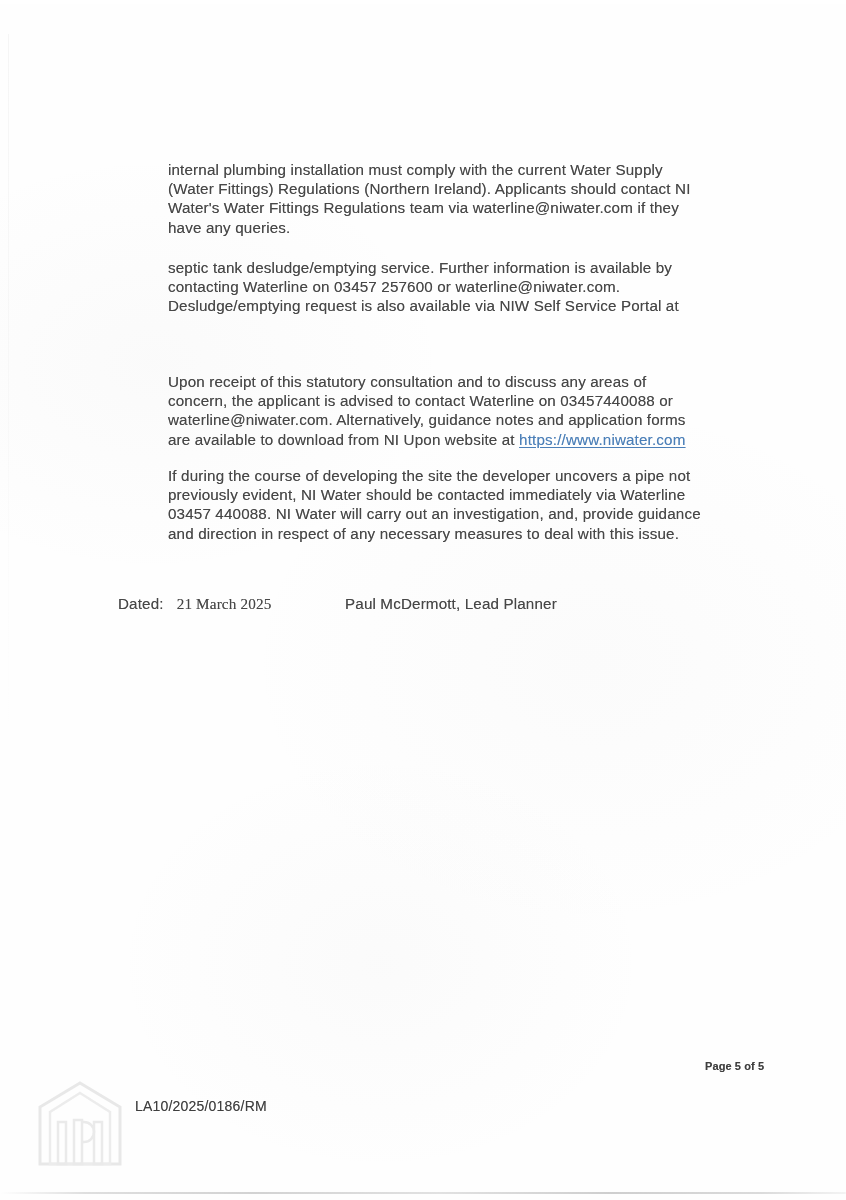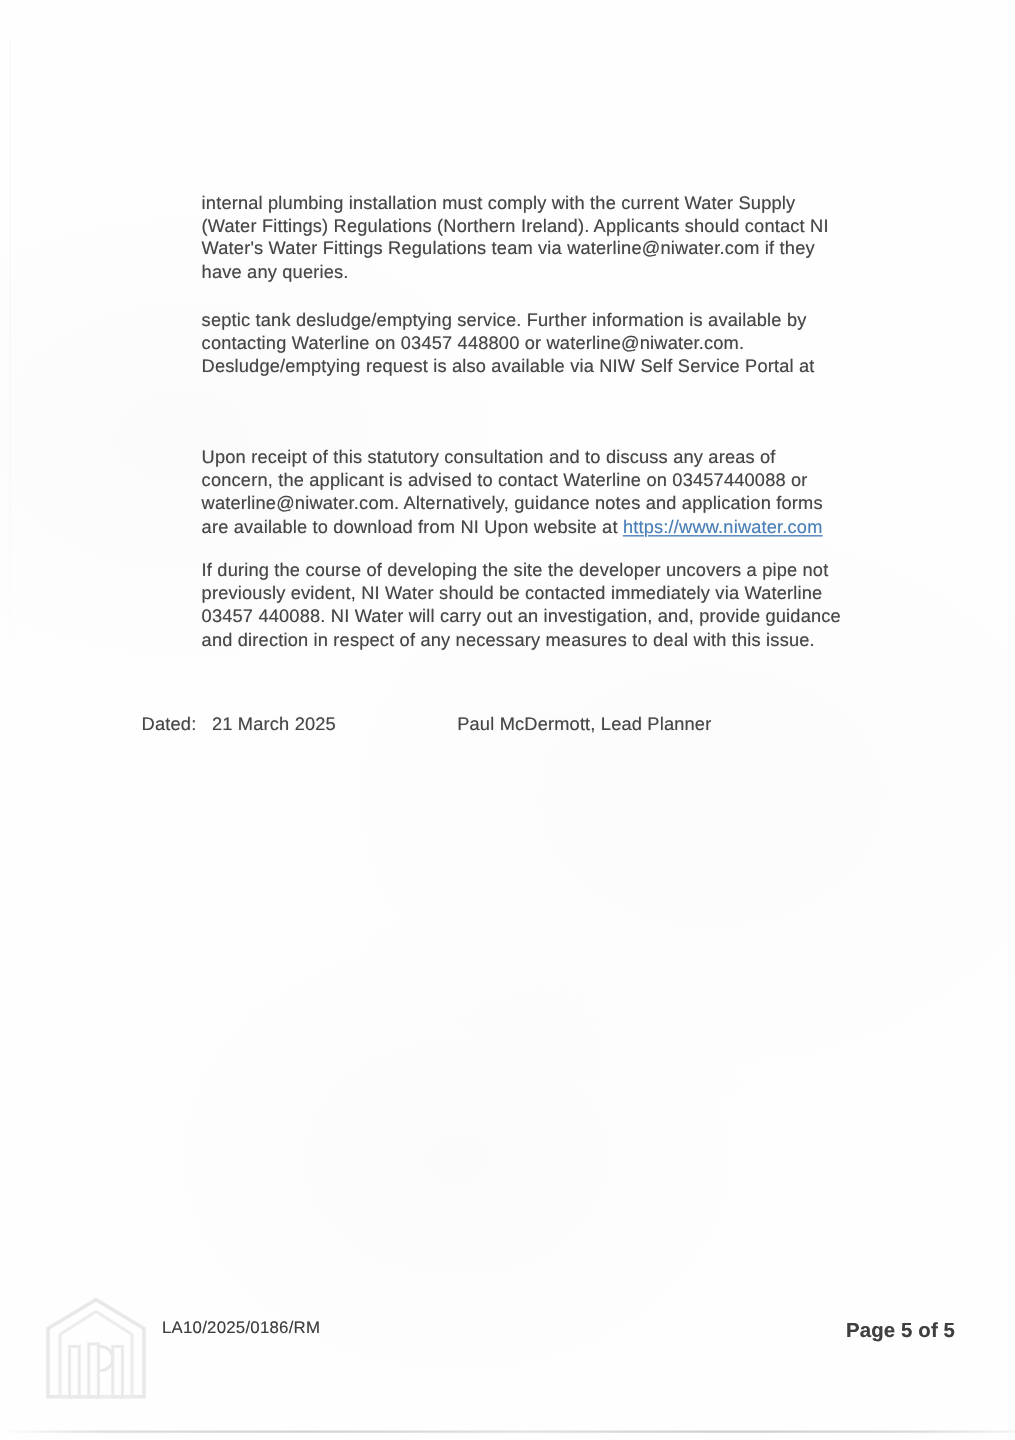--- a/index.html
+++ b/index.html
@@ -55,46 +55,46 @@
 
   .dated-row {
     position: absolute;
     top: 591px;
     left: 118px;
     font-size: 15.2px;
     letter-spacing: 0.15px;
     white-space: pre;
     text-shadow: 0 0 0.6px rgba(70,70,70,0.55);
   }
-  .dated-date { margin-left: 13px; }
+  .dated-date { margin-left: 13px; font-family: Liberation Serif, serif; }
   .signatory {
     position: absolute;
     top: 591px;
-    left: 381px;
+    left: 345px;
     font-size: 15.2px;
     letter-spacing: 0.15px;
     white-space: pre;
     text-shadow: 0 0 0.6px rgba(70,70,70,0.55);
   }
 
   .footer-ref {
     position: absolute;
     top: 1094px;
     left: 135px;
     font-size: 14px;
     font-weight: 500;
     letter-spacing: 0.2px;
     color: var(--footer-text, #3f3f3f);
     text-shadow: 0 0 0.5px rgba(63,63,63,0.5);
   }
   .footer-page {
     position: absolute;
-    top: 1095px;
+    top: 1056px;
     left: 662px;
-    font-size: 17px;
+    font-size: 11px;
     font-weight: 600;
     letter-spacing: 0.1px;
     color: var(--footer-text, #3f3f3f);
     text-shadow: 0 0 0.5px rgba(63,63,63,0.5);
     white-space: pre;
     padding-left: 43px;
   }
   .footer-page .num { font-weight: 700; }
 
   .watermark {
@@ -146,21 +146,21 @@
 
     <div class="paragraph p1">
       <div class="line">internal plumbing installation must comply with the current Water Supply</div>
       <div class="line">(Water Fittings) Regulations (Northern Ireland). Applicants should contact NI</div>
       <div class="line">Water's Water Fittings Regulations team via waterline@niwater.com if they</div>
       <div class="line">have any queries.</div>
     </div>
 
     <div class="paragraph p2">
       <div class="line">septic tank desludge/emptying service. Further information is available by</div>
-      <div class="line">contacting Waterline on 03457 448800 or waterline@niwater.com.</div>
+      <div class="line">contacting Waterline on 03457 257600 or waterline@niwater.com.</div>
       <div class="line">Desludge/emptying request is also available via NIW Self Service Portal at</div>
     </div>
 
     <div class="paragraph p3">
       <div class="line">Upon receipt of this statutory consultation and to discuss any areas of</div>
       <div class="line">concern, the applicant is advised to contact Waterline on 03457440088 or</div>
       <div class="line">waterline@niwater.com. Alternatively, guidance notes and application forms</div>
       <div class="line"><span>are available to download from NI Upon website at </span><a class="doc-link">https://www.niwater.com</a></div>
     </div>
 

